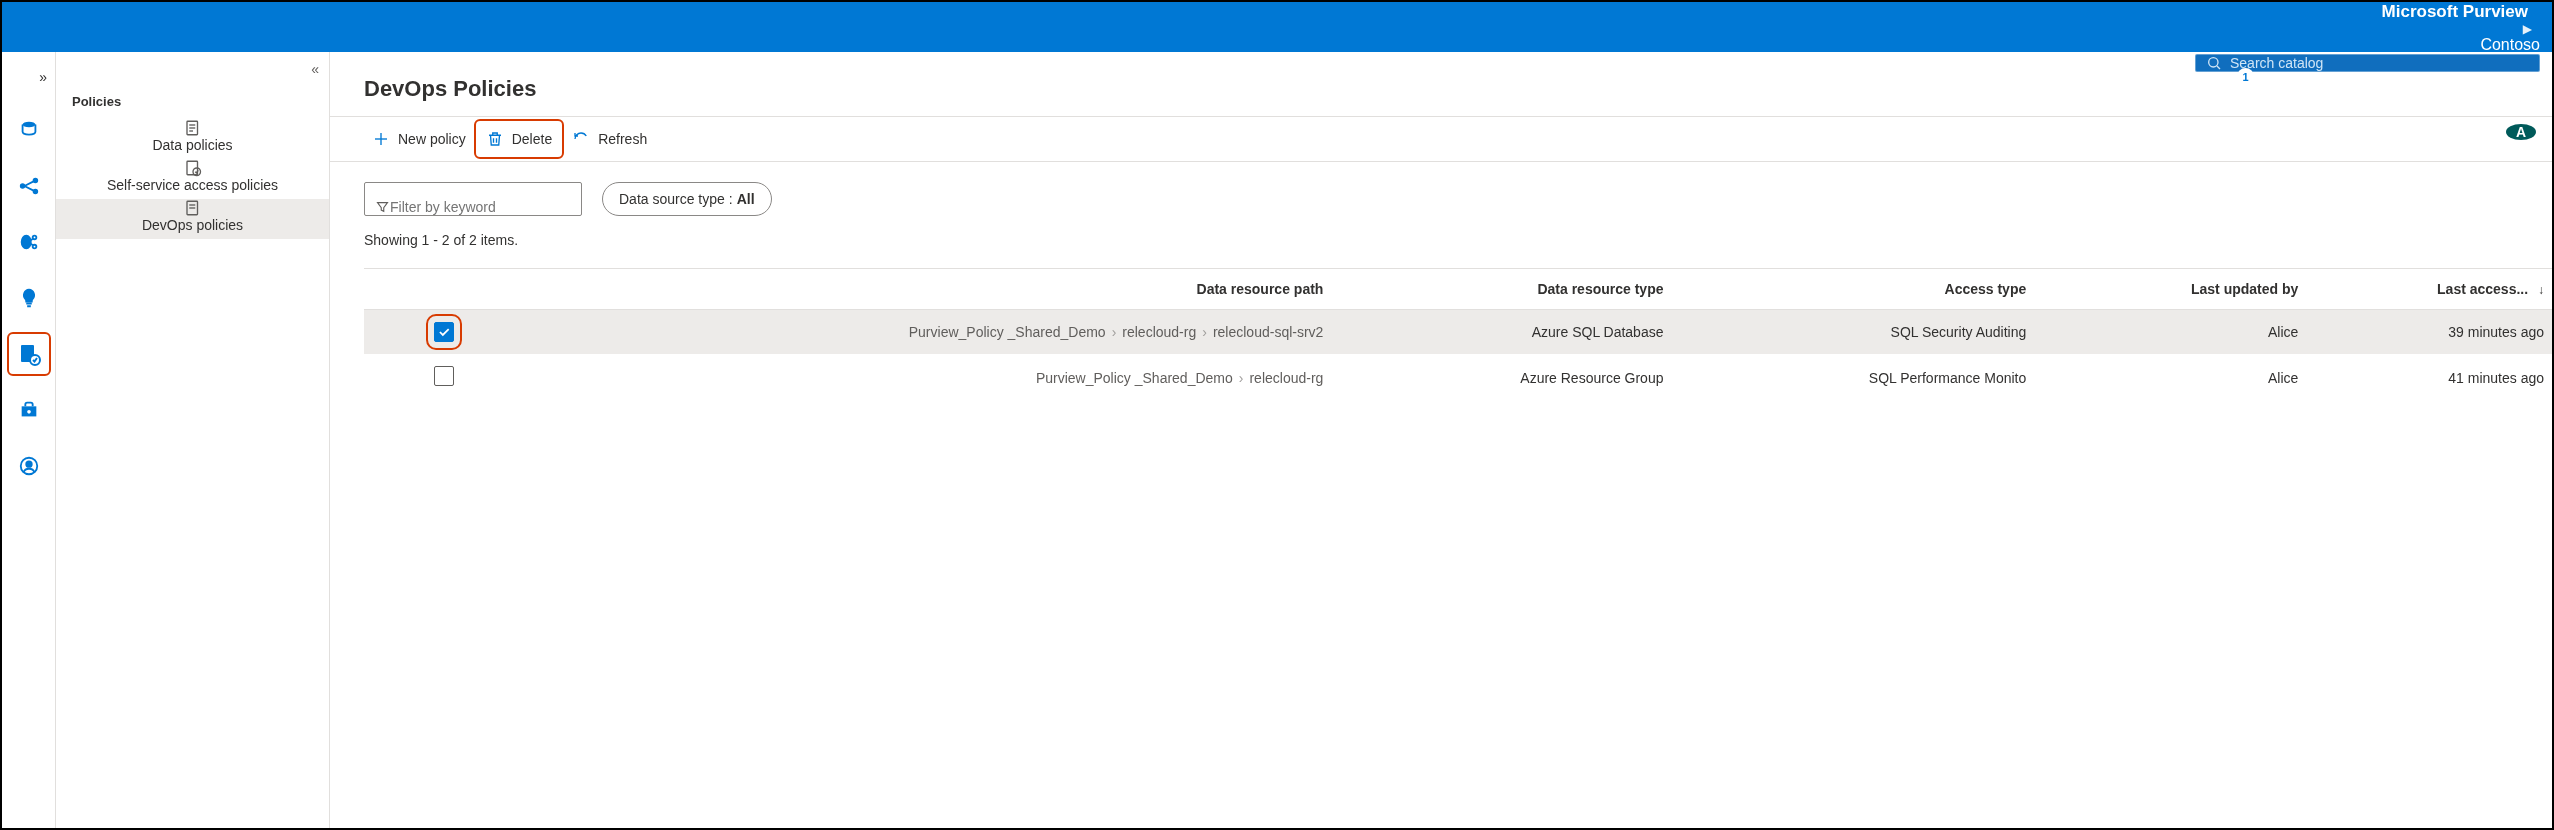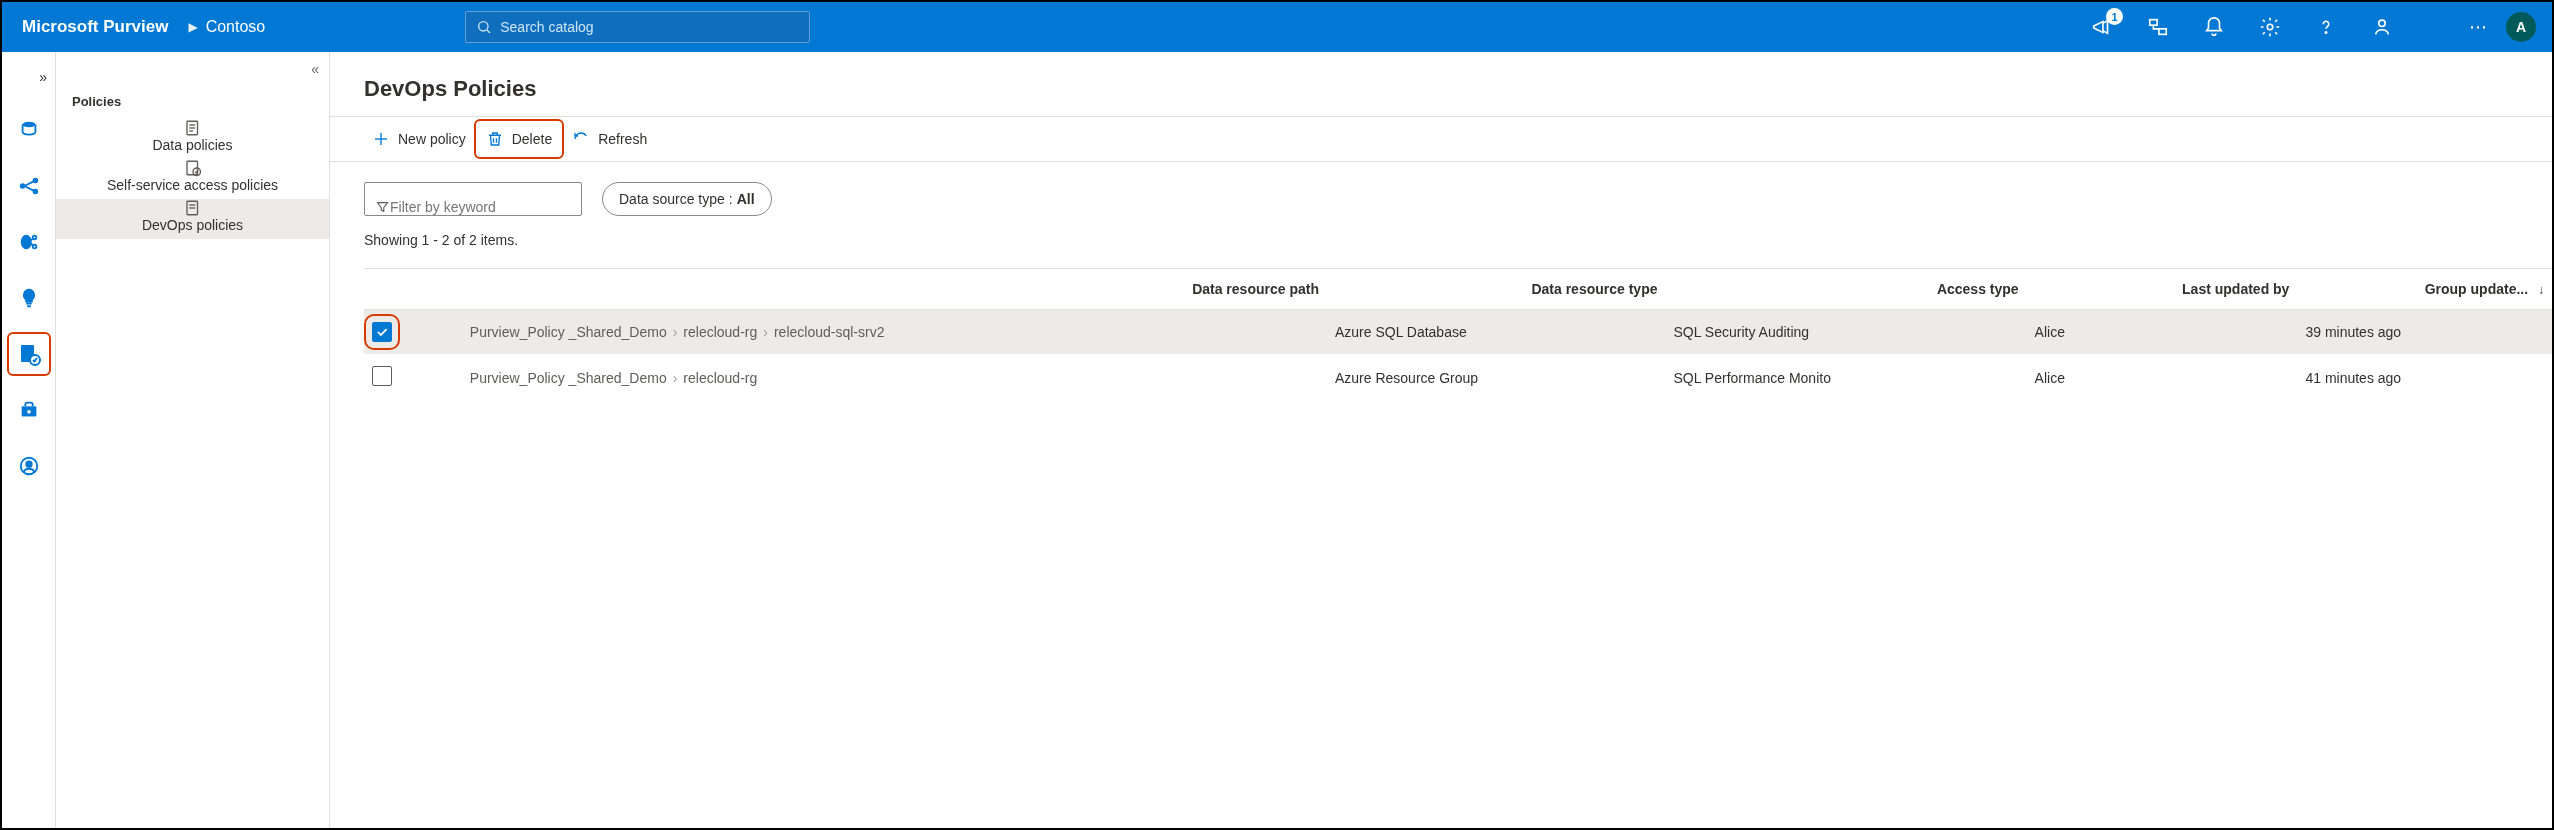--- a/index.html
+++ b/index.html
@@ -1,20 +1,20 @@
 <!DOCTYPE html>
 <html><head>
 <meta charset="utf-8">
 <style>
   * { box-sizing: border-box; margin: 0; padding: 0; }
   html, body { height: 100%; font-family: "Segoe UI", Arial, sans-serif; font-size: 14px; color: #323130; background: #fff; }
   body { width: 2554px; height: 830px; display: flex; flex-direction: column; border: 2px solid #000; }
 
   
-  .header { height: 50px; background: #0078d4; color: #fff; display: flex; align-items: center; padding: 0 12px; }
+  .header { height: 50px; background: #0078d4; color: #fff; display: flex; align-items: flex-end; padding: 0 12px; flex-direction: column; }
   .app-title { font-size: 17px; font-weight: 600; margin-left: 8px; margin-right: 12px; }
   .breadcrumb-caret { margin: 0 8px; font-size: 12px; opacity: .9; }
   .breadcrumb { font-size: 16px; font-weight: 400; }
   .search-wrap { margin-left: 200px; width: 345px; height: 32px; background: #106ebe; border: 1px solid rgba(255,255,255,.35); border-radius: 2px; display: flex; align-items: center; padding: 0 10px; color: #cfe5f6; }
   .search-wrap svg { margin-right: 8px; flex: 0 0 auto; }
   .search-input { flex: 1; background: transparent; border: none; outline: none; color: #fff; font-size: 14px; }
   .search-input::placeholder { color: #cfe5f6; }
   .header-spacer { flex: 1; }
   .header-icons { display: flex; align-items: center; gap: 26px; margin-right: 12px; }
   .hicon { position: relative; display: flex; align-items: center; justify-content: center; width: 30px; height: 30px; cursor: pointer; }
@@ -45,21 +45,21 @@
   .cmd svg { stroke: #0078d4; }
   .filters { display: flex; align-items: center; gap: 20px; padding: 20px 0 0 34px; }
   .filter-input { width: 218px; height: 34px; border: 1px solid #8a8886; border-radius: 2px; display: flex; align-items: flex-end; padding: 0 10px; gap: 0; color: #605e5c; }
   .filter-input input { border: none; outline: none; flex: 1; font-size: 14px; }
   .pill { height: 34px; border: 1px solid #8a8886; border-radius: 17px; display: flex; align-items: center; padding: 0 16px; cursor: pointer; }
   .pill b { font-weight: 600; margin-left: 4px; }
   .count-line { padding: 16px 0 20px 34px; color: #323130; }
 
   .table { width: calc(100% - 34px); margin-left: 34px; border-collapse: collapse; }
   .table th { text-align: right; font-weight: 600; font-size: 14px; padding: 12px 8px; border-top: 1px solid #e1dfdd; border-bottom: 1px solid #e1dfdd; color: #323130; white-space: nowrap; }
-  .table td { padding: 12px 8px; color: #323130; white-space: nowrap; overflow: hidden; text-overflow: ellipsis; }
+  .table td { padding: 12px 8px; color: #323130; white-space: nowrap; overflow: hidden; text-overflow: ellipsis; text-align: right; }
   .table tr.row-sel { background: #edebe9; }
   .col-check { width: 52px; }
   .col-path { width: 460px; }
   .col-type { width: 180px; }
   .col-access { width: 192px; }
   .col-user { width: 144px; }
   .col-upd  { width: 130px; }
   .sort-ic { margin-left: 6px; font-size: 12px; }
   .path-crumb { color: #605e5c; }
   .crumb-sep { margin: 0 6px; color: #a19f9d; }
@@ -264,21 +264,21 @@
 
     <table class="table">
       <thead>
         <tr>
           <th class="col-check"></th>
           <th class="col-path">Data resource path</th>
           <th class="col-type">Data resource type</th>
           <th class="col-access">Access type</th>
           <th class="col-user">Last updated by</th>
           <th class="col-upd">
-            <span>Group update...</span>
+            <span>Last access...</span>
             <span class="sort-ic">↓</span>
           </th>
         </tr>
       </thead>
       <tbody id="rows">
           <tr class="row-sel">
             <td class="col-check"><span class="chk checked highlight">
                 <svg width="14" height="14" viewBox="0 0 24 24" fill="none" stroke="#fff" stroke-width="3">
                   <path d="M5 12l5 5L20 7"></path>
                 </svg>

